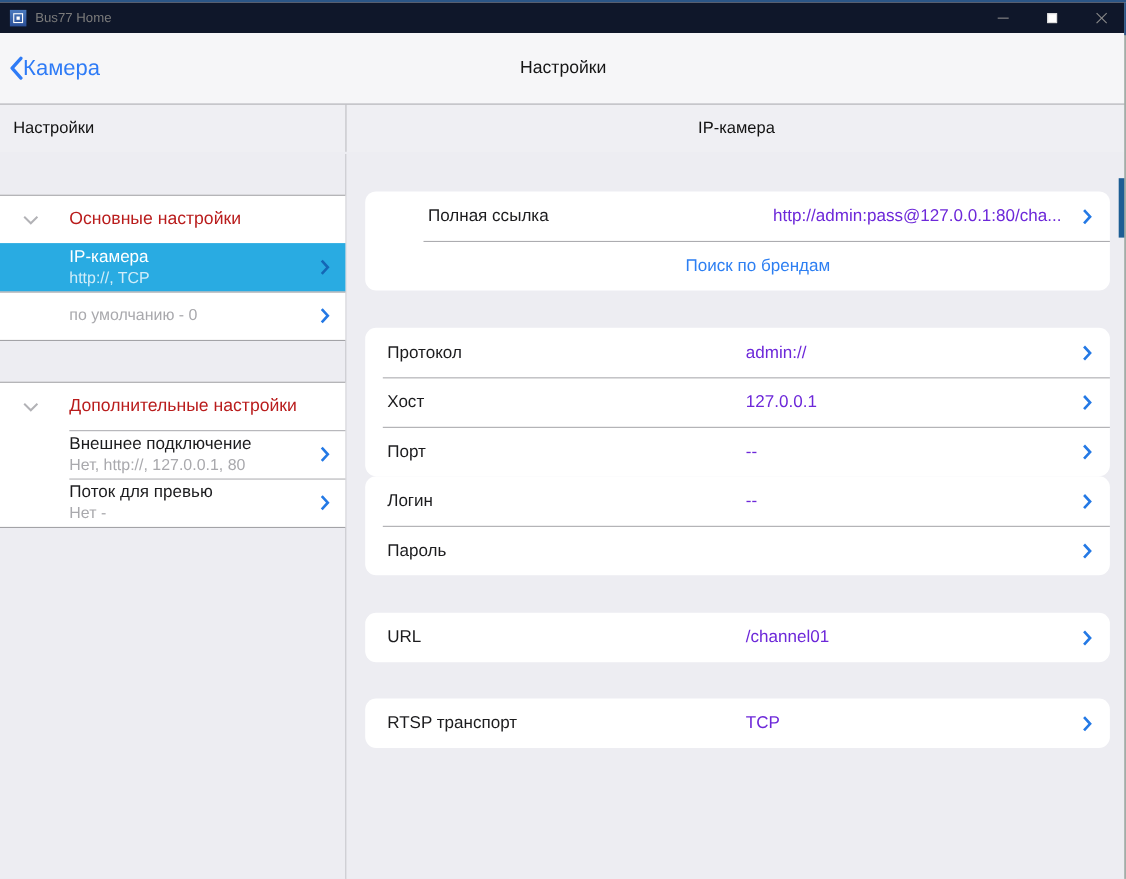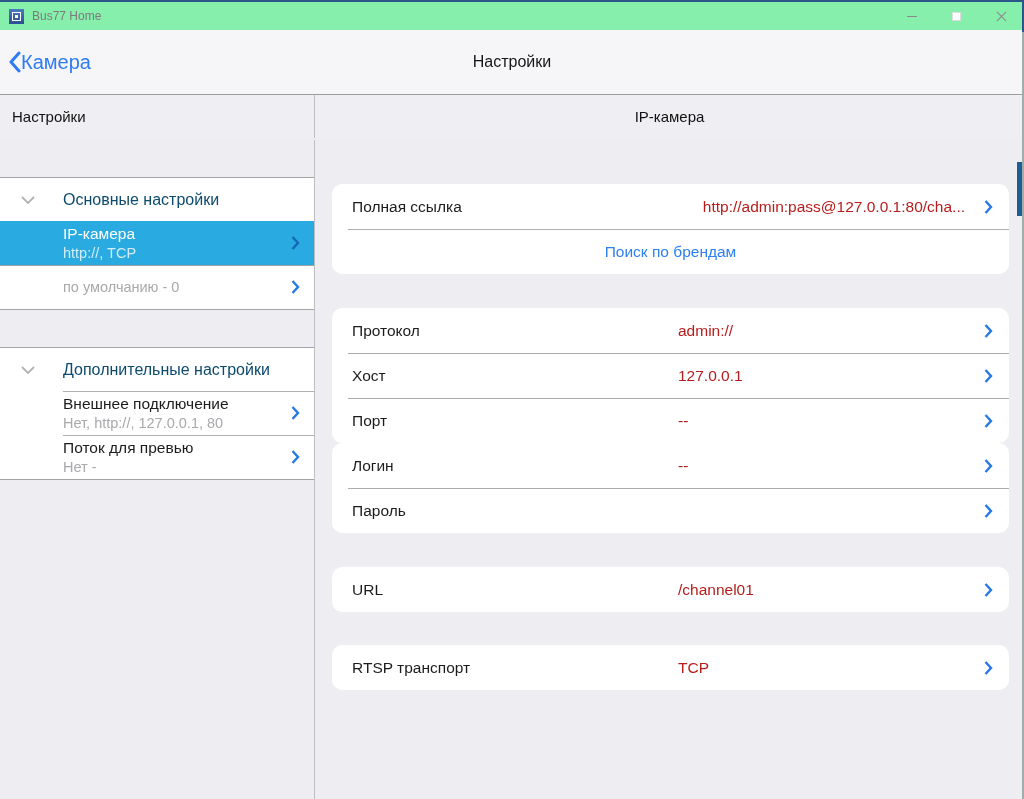--- a/index.html
+++ b/index.html
@@ -5,21 +5,21 @@
   * { margin:0; padding:0; box-sizing:border-box; }
   html,body { background:#d4d4d4; }
   body { font-family:"Liberation Sans", sans-serif; }
 
   .window {
     position:relative; width:1024px; height:799px; overflow:hidden;
     background:#EDEDF2; border-top:2px solid #2B5687;
   }
 
   
-  .titlebar { height:28px; background:#86efac; display:flex; align-items:center; position:relative; }
+  .titlebar { height:28px; background:#0f172a; display:flex; align-items:center; position:relative; }
   .app-icon { width:15px; height:15px; margin-left:9px; background:linear-gradient(#4a79bd,#2a4f97); position:relative; flex:0 0 auto; }
   .app-icon .inner { position:absolute; left:3px; top:3px; right:3px; bottom:3px; border:1.5px solid #ffffff; }
   .app-icon .core { position:absolute; left:6px; top:6px; width:3px; height:3px; background:#ffffff; }
   .win-title { margin-left:8px; font-size:12px; color:#7b7b7b; }
   .win-controls { margin-left:auto; display:flex; height:28px; }
   .win-btn { width:45px; height:28px; display:flex; align-items:center; justify-content:center; cursor:default; }
   .glyph-min { width:10px; height:1px; background:#8a8a8a; }
   .glyph-max { width:9px; height:9px; border:1px solid #dcdcdc; background:#fff; }
   .glyph-close { position:relative; width:11px; height:11px; }
   .glyph-close:before,.glyph-close:after { content:''; position:absolute; left:-1px; top:5px; width:13px; height:1px; background:#8a8a8a; }
@@ -36,39 +36,39 @@
   .ph-left { width:315px; border-right:1px solid #BDBDC2; padding-left:12px; display:flex; align-items:center; font-size:15px; color:#121212; }
   .ph-right { flex:1; display:flex; align-items:center; justify-content:center; font-size:15px; color:#121212; }
 
   
   .content { position:absolute; top:138px; left:0; right:0; bottom:0; display:flex; }
   .sidebar { width:315px; flex:0 0 auto; border-right:1px solid #BDBDC2; background:#EDEDF2; }
   .sgap { height:37px; }
   .group { background:#ffffff; border-top:1px solid #A3A3A7; border-bottom:1px solid #A3A3A7; }
   .ghead { height:43px; position:relative; display:flex; align-items:center; }
   .ghead .gchev { position:absolute; left:20px; top:17px; }
-  .ghead .glabel { margin-left:63px; font-size:16px; color:#0c4a6e; }
+  .ghead .glabel { margin-left:63px; font-size:16px; color:#b91c1c; }
   .item { height:44px; position:relative; padding-left:63px; display:flex; flex-direction:column; justify-content:center; cursor:default; }
   .item::before { content:''; position:absolute; top:0; left:63px; right:0; height:1px; background:#B1B1B5; }
   .item .t { font-size:15.5px; color:#1C1C1E; line-height:1.3; }
   .item .s { font-size:14.5px; color:#A9A9AD; line-height:1.25; }
   .item .ichev { position:absolute; right:14px; top:50%; transform:translateY(-50%); }
   .item.selected { background:#29ABE2; }
   .item.selected::before { display:none; }
   .item.selected .t { color:#ffffff; }
   .item.selected .s { color:rgba(255,255,255,0.78); }
   .item.after-selected::before { left:0; background:#9FA0A4; }
 
   
   .main { flex:1; position:relative; overflow:hidden; background:#EDEDF2; }
   .card { background:#ffffff; border-radius:10px; margin-left:17px; margin-right:15px; }
   .row { height:45px; position:relative; cursor:default; }
   .row + .row::before { content:''; position:absolute; top:0; left:16px; right:0; height:1px; background:#ACACB0; }
   .row .label { position:absolute; left:20px; top:50%; transform:translateY(-50%); font-size:15.5px; color:#1C1C1E; white-space:nowrap; }
-  .row .value { position:absolute; left:346px; top:50%; transform:translateY(-50%); font-size:15.5px; color:#b91c1c; white-space:nowrap; }
+  .row .value { position:absolute; left:346px; top:50%; transform:translateY(-50%); font-size:15.5px; color:#6d28d9; white-space:nowrap; }
   .row .value.right { left:auto; right:44px; }
   .row .rchev { position:absolute; right:16px; top:50%; transform:translateY(-50%); }
   .row.link { display:flex; align-items:center; justify-content:center; font-size:15.5px; color:#2D7FF2; }
 
   
   .edge-right { position:absolute; right:0; top:0; bottom:0; width:2px; background:#A2ADA7; }
   .edge-right-top { position:absolute; right:0; top:0; width:2px; height:30px; background:#2B5687; }
   .scroll-thumb { position:absolute; right:1px; top:160px; width:6px; height:54px; background:#1D5E94; }
 </style>
 </head>
@@ -152,21 +152,21 @@
           <div class="item">
             <div class="t">Поток для превью</div>
             <div class="s">Нет -</div>
             <svg width="9" height="15" viewBox="0 0 9 15" class="ichev">
               <polyline points="1.5,1.5 7,7.5 1.5,13.5" fill="none" stroke="#2479E5" stroke-width="2.4" stroke-linejoin="miter"></polyline>
             </svg>
           </div>
         </div>
       </div>
     <div class="main">
-        <div class="card" style="margin-top: 44px;">
+        <div class="card" style="margin-top: 34px; padding-left: 37px;">
           <div class="row">
             <span class="label">Полная ссылка</span>
             <span class="value right">http://admin:pass@127.0.0.1:80/cha...</span>
             <svg width="9" height="15" viewBox="0 0 9 15" class="rchev">
               <polyline points="1.5,1.5 7,7.5 1.5,13.5" fill="none" stroke="#2479E5" stroke-width="2.4" stroke-linejoin="miter"></polyline>
             </svg>
           </div>
           <div class="row link">
             <span>Поиск по брендам</span>
           </div>

